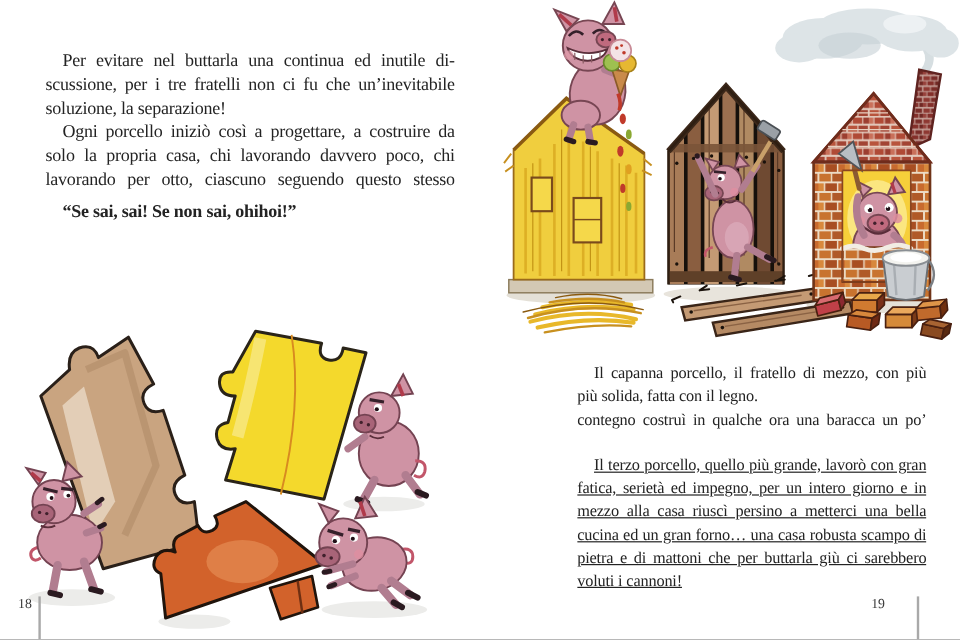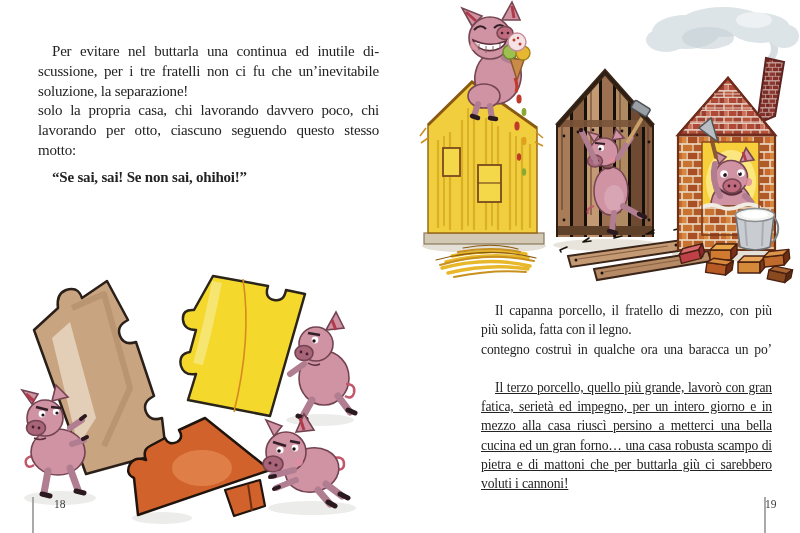--- a/index.html
+++ b/index.html
@@ -12,21 +12,21 @@
           font-family:"Liberation Serif","DejaVu Serif",serif;color:var(--ink);}
   .textcol{position:absolute;}
   .textcol-left{left:38px;top:42px;width:341px;font-size:15px;line-height:19.8px;letter-spacing:-0.2px;}
   .textcol-right{left:481px;top:301px;width:291px;font-size:13.6px;line-height:19.3px;letter-spacing:-0.15px;}
   .tline{white-space:nowrap;text-align:justify;text-align-last:justify;overflow:hidden;}
   .tline.last{text-align-last:left;}
   .tline.first{text-indent:14px;}
   .para{margin:0;}
   .textcol-right .para + .para{margin-top:19px;text-decoration:underline;}
   .motto{margin:7px 0 6px 0;font-weight:bold;text-indent:14px;font-size:15px;}
-  .folio{position:absolute;font-size:11.5px;color:#3a3a3a;margin-left:39px;}
+  .folio{position:absolute;font-size:11.5px;color:#3a3a3a;}
   .folio-left{left:15px;top:498px;}
   .folio-right{left:726px;top:498px;}
   .folio-rule{position:absolute;width:2px;height:36px;top:497px;background:var(--rule);}
   .folio-rule-left{left:32px;}
   .folio-rule-right{left:764px;}
   .illus{position:absolute;}
   .illus-right{left:418px;top:0;}
   .illus-left{left:12px;top:268px;}
   
   .f-straw{fill:var(--straw);} .f-pig{fill:var(--pig);}
@@ -40,23 +40,23 @@
 <div class="spread">
 
   <section>
     <div class="textcol textcol-left">
       <div class="para">
           <div class="tline first">Per evitare nel buttarla una continua ed inutile di-</div>
           <div class="tline">scussione, per i tre fratelli non ci fu che un’inevitabile</div>
           <div class="tline last">soluzione, la separazione!</div>
         </div>
       <div class="para">
+          <div class="tline first">Ogni porcello iniziò così a progettare, a costruire da</div>
           <div class="tline">solo la propria casa, chi lavorando davvero poco, chi</div>
           <div class="tline">lavorando per otto, ciascuno seguendo questo stesso</div>
-          <div class="tline last">motto:</div>
         </div>
       <p class="motto">“Se sai, sai! Se non sai, ohihoi!”</p>
     </div>
 
     <svg class="illus illus-left" width="388" height="260" viewBox="0 0 388 260">
       <g>
         <ellipse cx="48" cy="230" rx="36" ry="7" fill="#ececea"></ellipse>
         <ellipse cx="308" cy="152" rx="34" ry="6" fill="#ececea"></ellipse>
         <ellipse cx="300" cy="240" rx="44" ry="7" fill="#ececea"></ellipse>
         <ellipse cx="150" cy="250" rx="30" ry="6" fill="#ececea"></ellipse>

